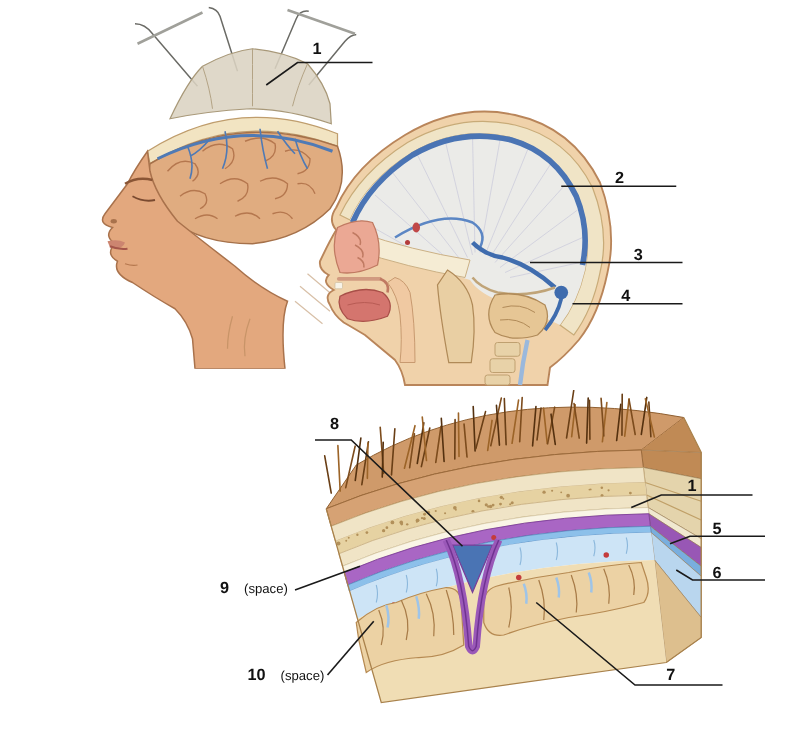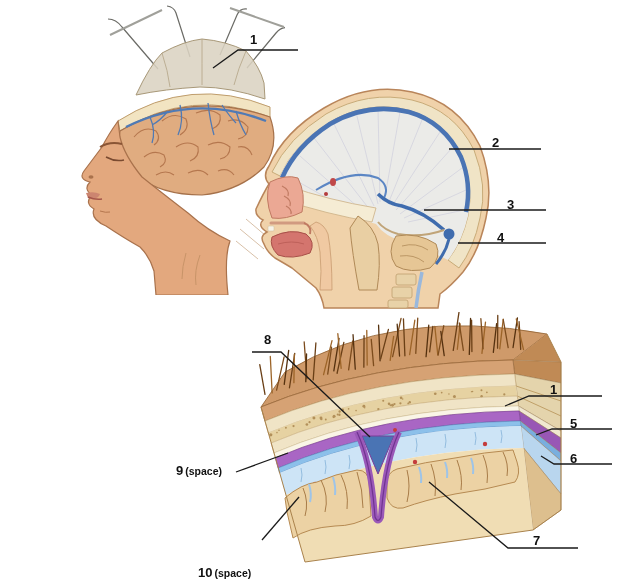--- a/index.html
+++ b/index.html
@@ -2,21 +2,21 @@
 <html><head>
 <meta charset="utf-8">
 <style>
   html,body{margin:0;padding:0;background:#ffffff;}
   .page{position:relative;width:628px;height:588px;background:#ffffff;overflow:hidden;
         font-family:"Liberation Sans",sans-serif;}
   .fig{position:absolute;}
   #leaders{position:absolute;left:0;top:0;width:628px;height:588px;}
   .lbl{position:absolute;color:#111;line-height:1;white-space:nowrap;}
   .lbl .num{font-weight:bold;font-size:13px;}
-  .lbl .suffix{font-weight:bold;font-size:10.5px;margin-left:2px;}
+  .lbl .suffix{font-weight:normal;font-size:10.5px;margin-left:12px;}
 </style>
 </head>
 <body>
 
 <div class="page">
 
   <svg class="fig" style="left:50px;top:5px;width:235px;height:290px" viewBox="0 0 235 290">
     <g stroke="#6b6b66" stroke-width="1.2" fill="none">
       <path d="M108,64 L72,22 M72,22 q-6,-8 -14,-8"></path>
       <path d="M140,52 L126,8 M126,8 q-2,-6 -9,-7"></path>
@@ -255,16 +255,16 @@
   <div class="lbl" style="left:550px;top:381px">
     <span class="num">1</span></div>
   <div class="lbl" style="left:570px;top:415px">
     <span class="num">5</span></div>
   <div class="lbl" style="left:570px;top:450px">
     <span class="num">6</span></div>
   <div class="lbl" style="left:533px;top:532px">
     <span class="num">7</span></div>
   <div class="lbl" style="left:176px;top:462px">
     <span class="num">9</span><span class="suffix">(space)</span></div>
-  <div class="lbl" style="left:198px;top:564px">
+  <div class="lbl" style="left:198px;top:532px">
     <span class="num">10</span><span class="suffix">(space)</span></div>
 
 </div>
 
 </body></html>

